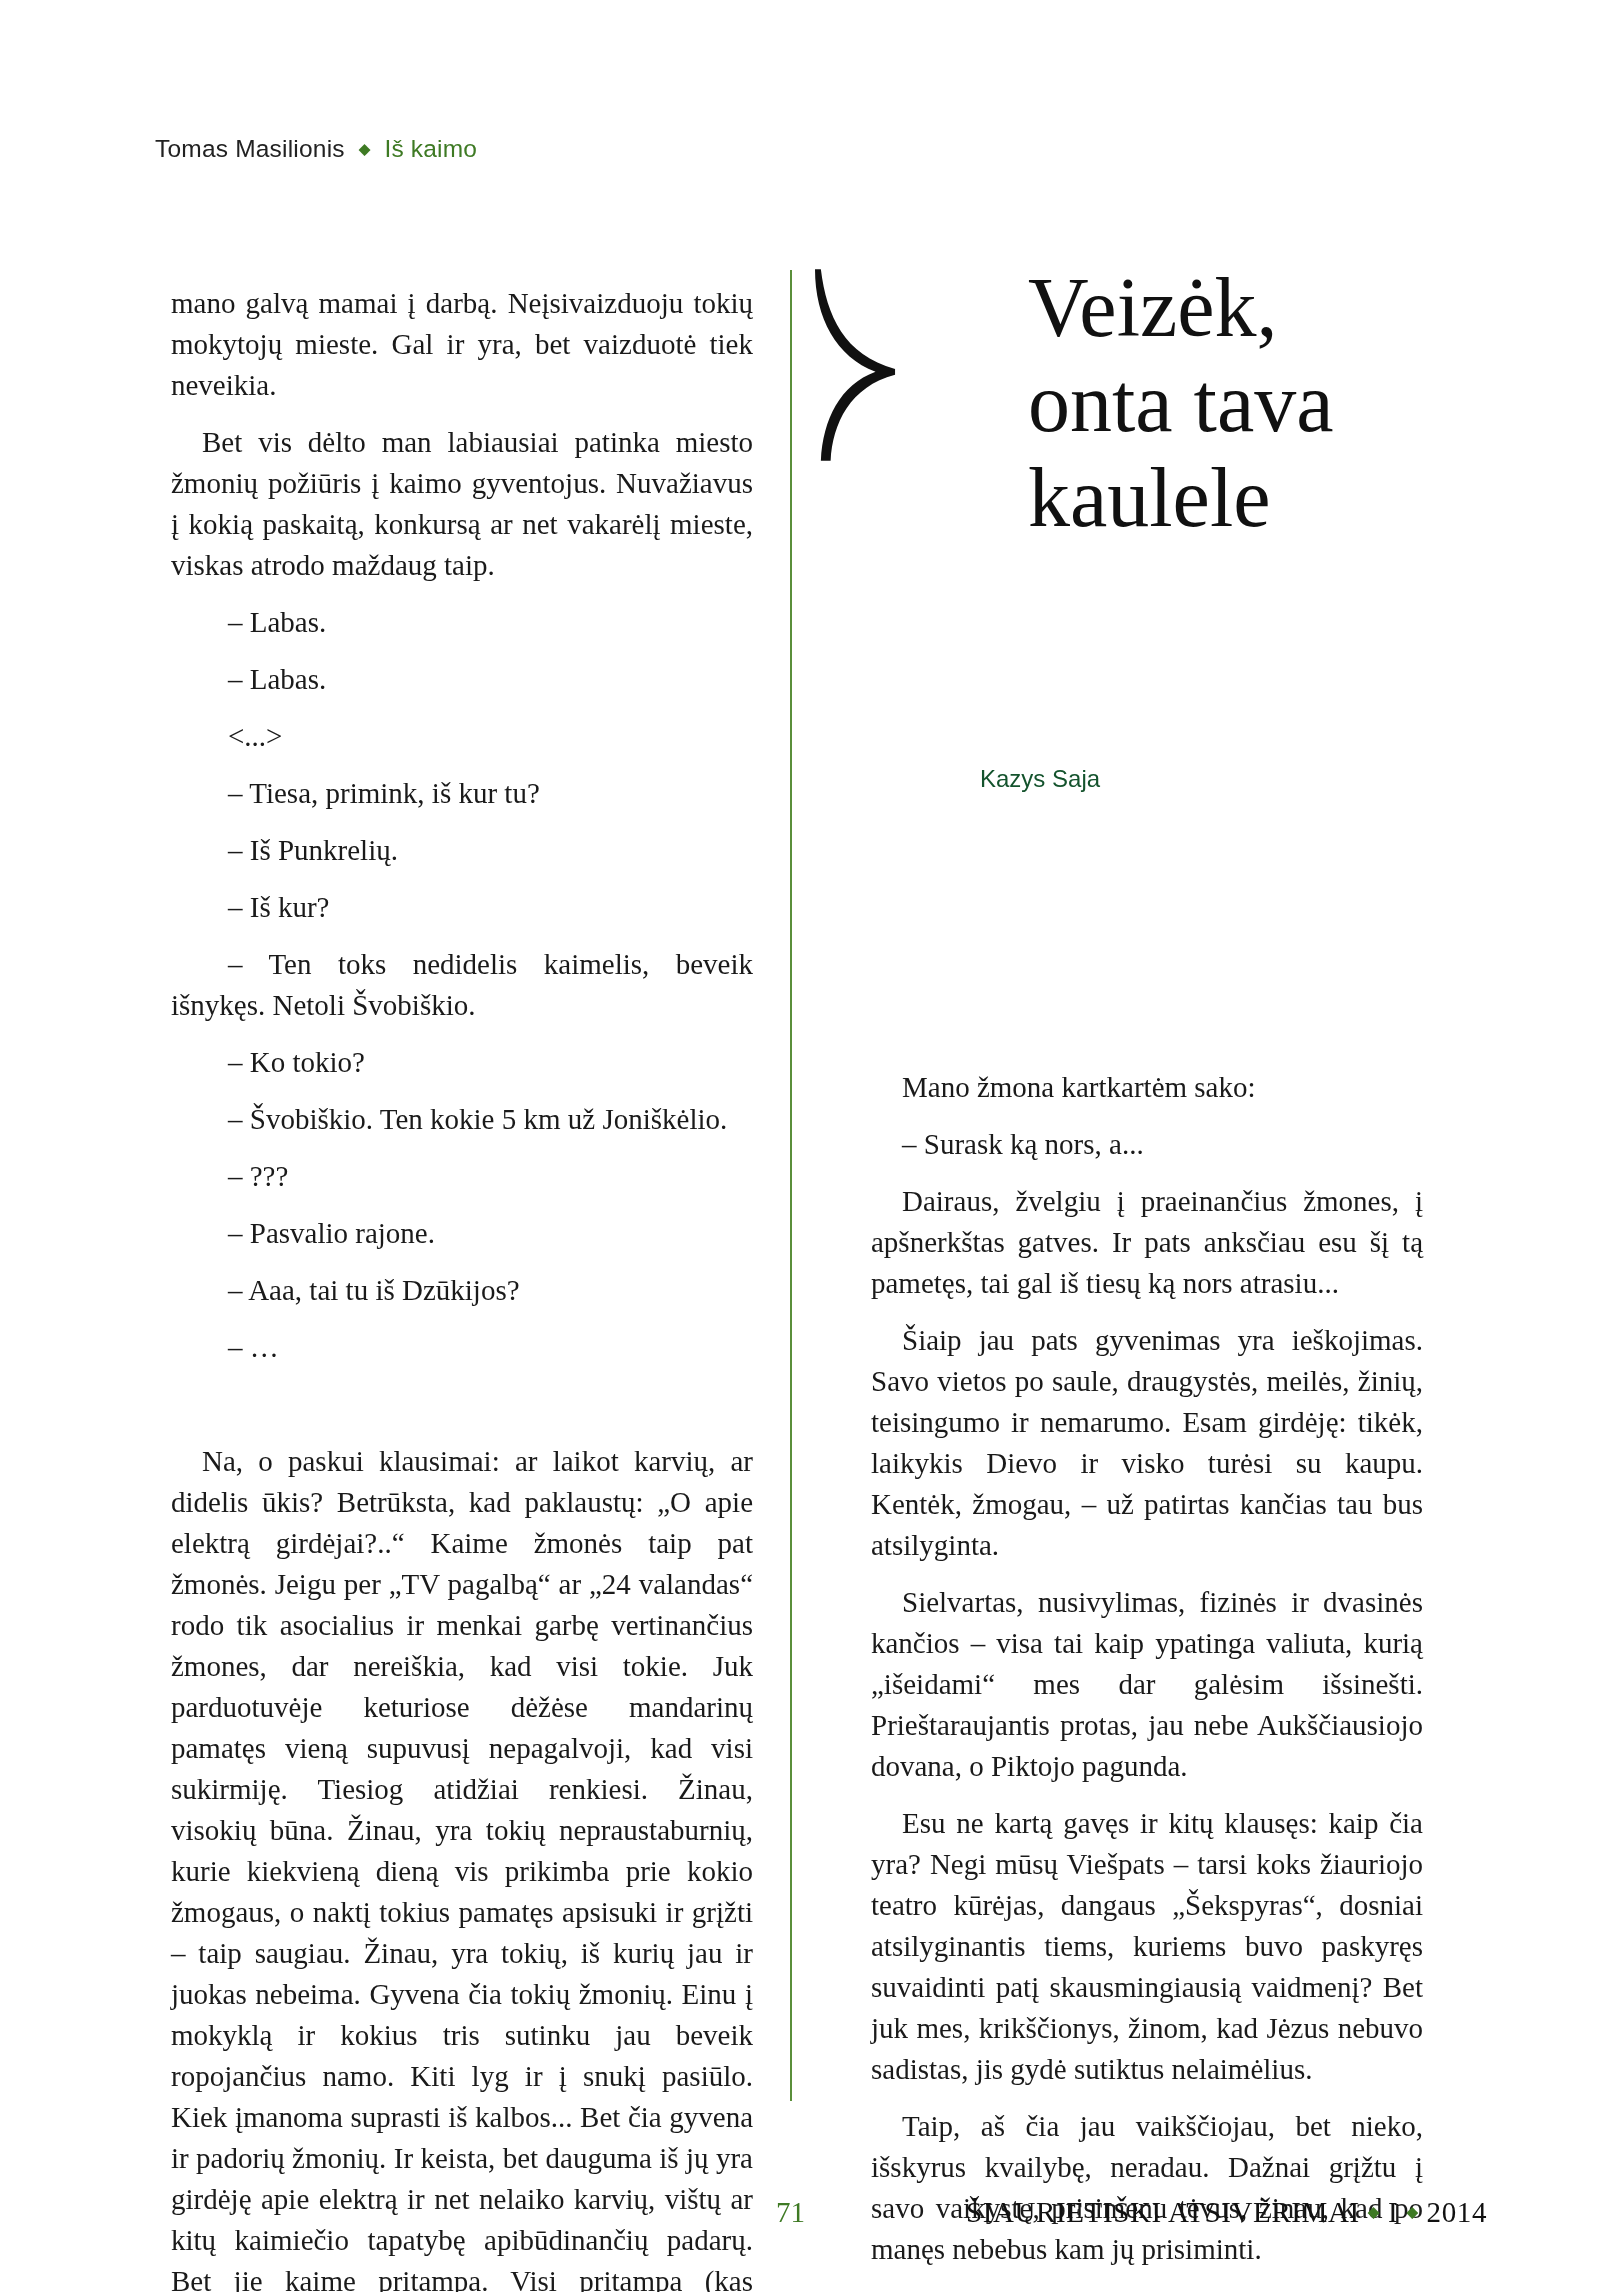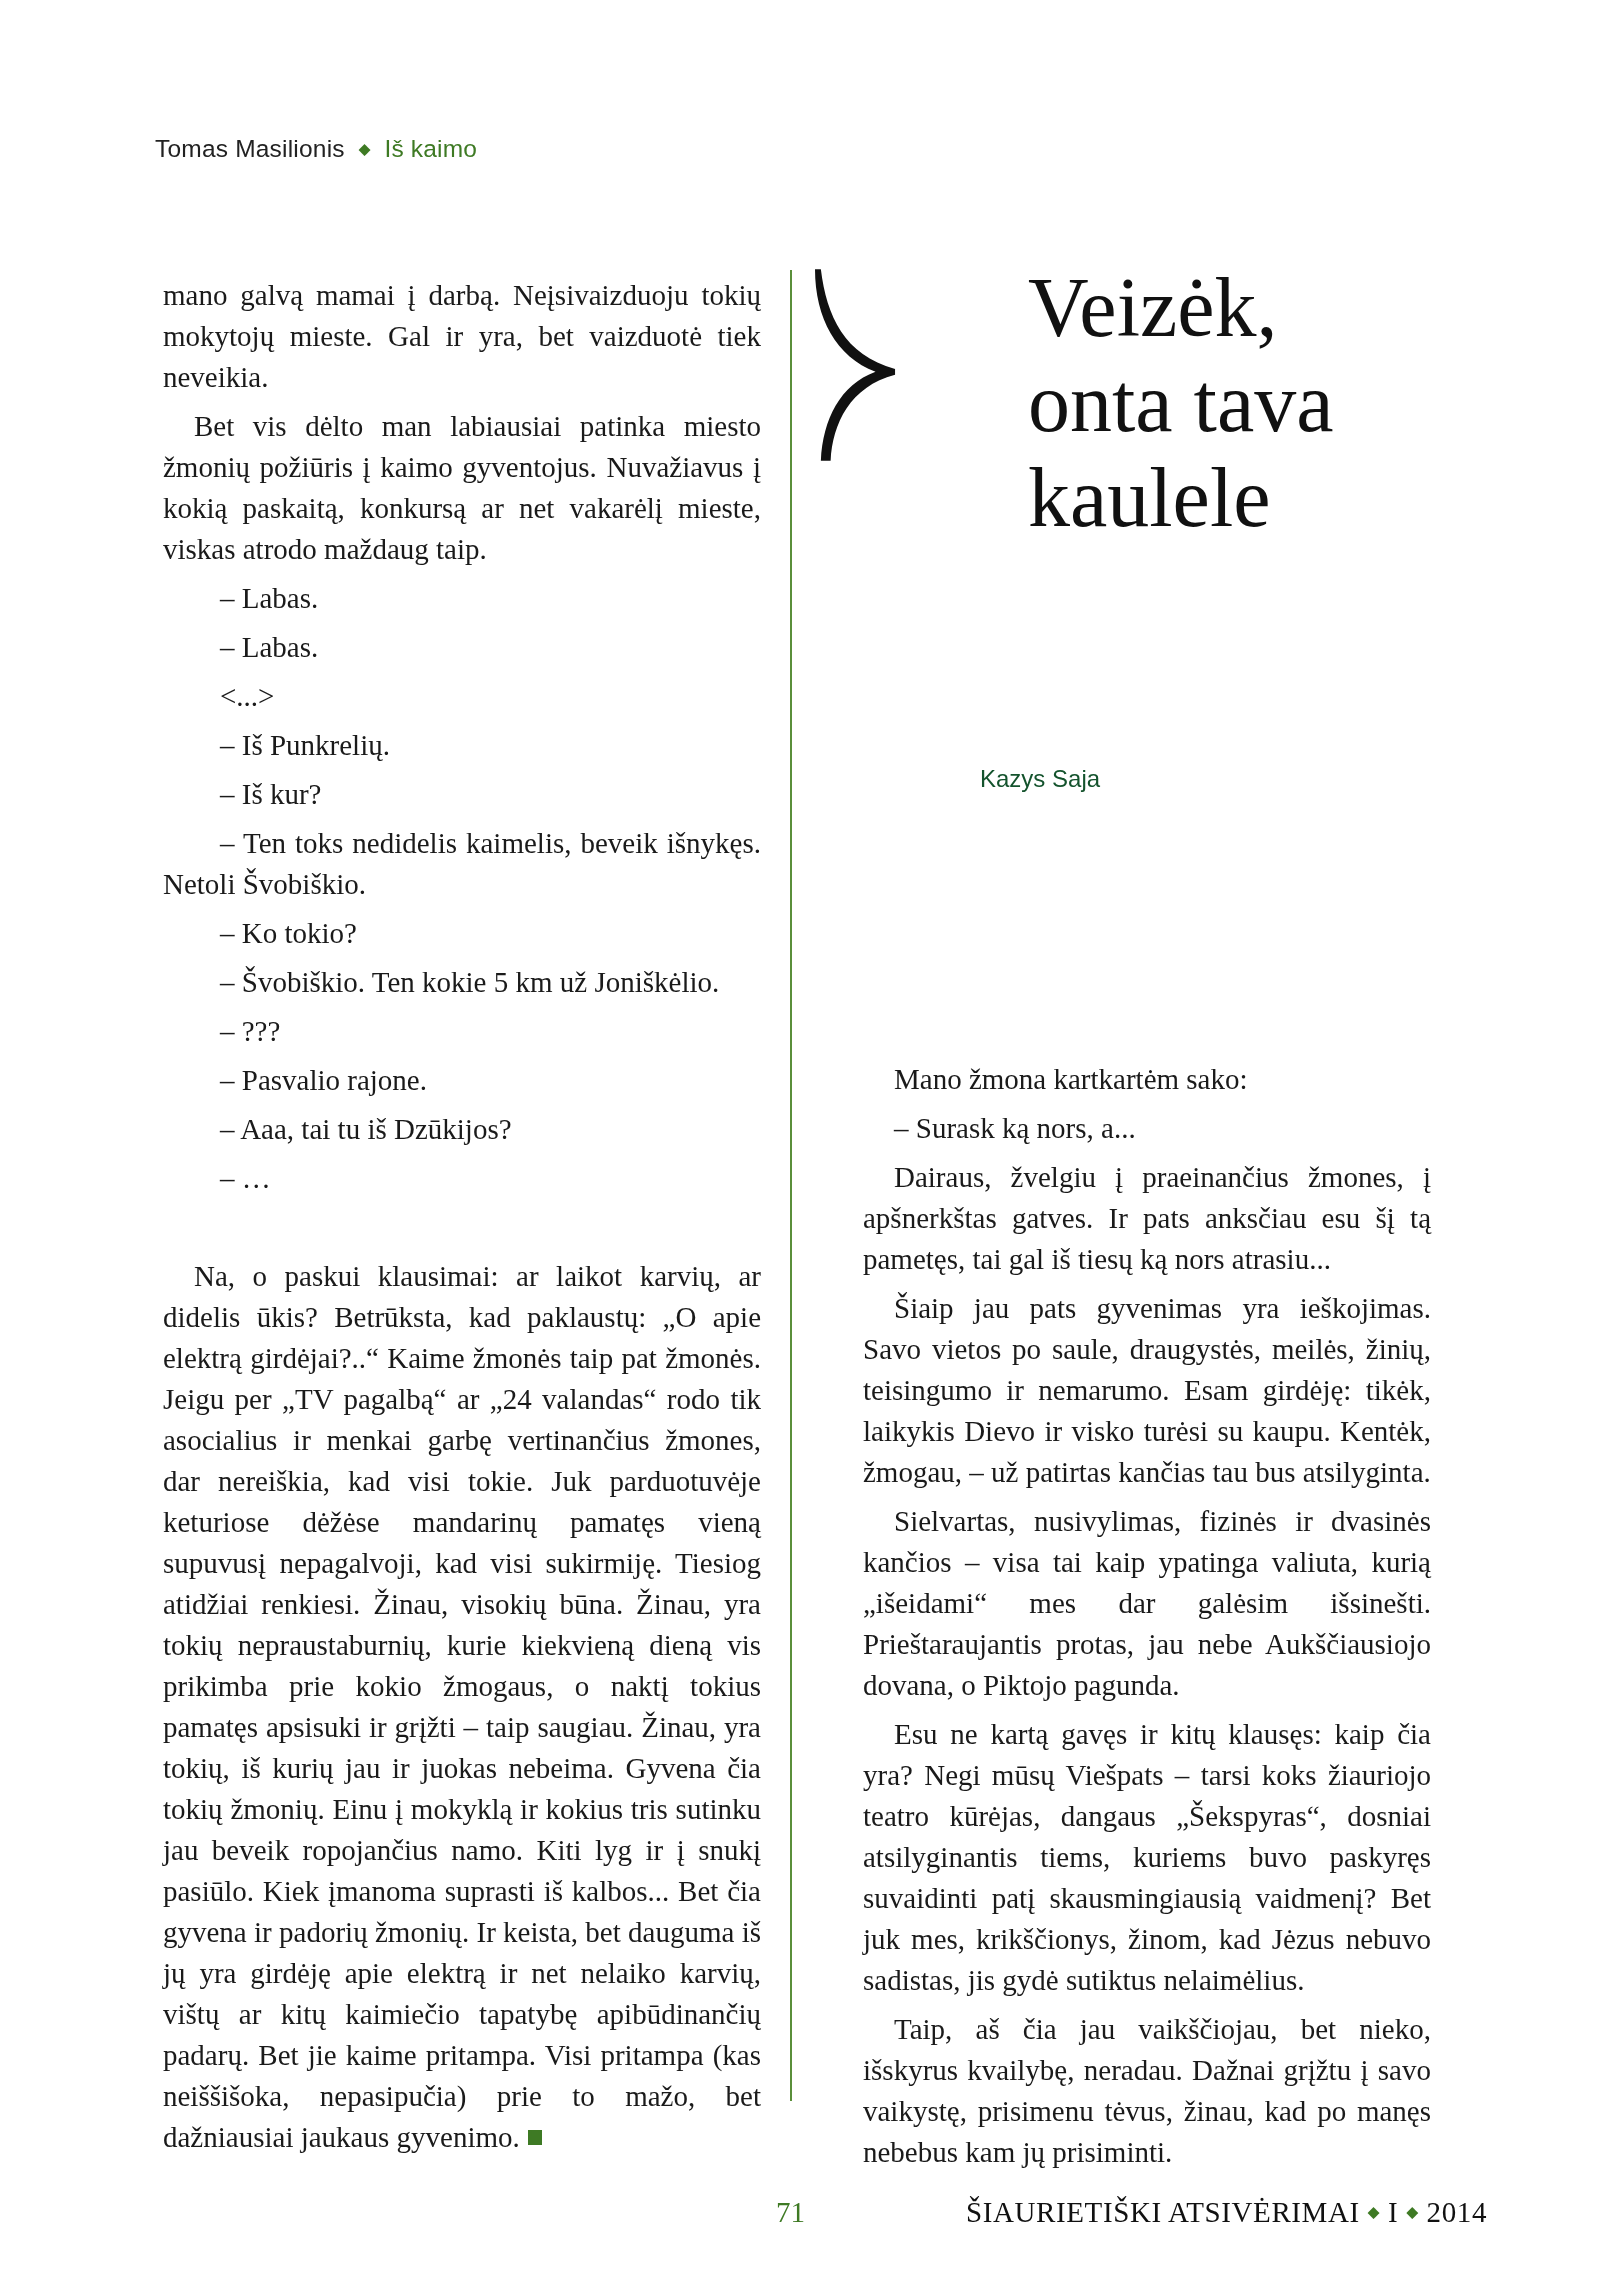--- a/index.html
+++ b/index.html
@@ -9,21 +9,21 @@
 
     .running-head { position: absolute; left: 155px; top: 135px; font-size: 24.5px; letter-spacing: 0.2px; }
     .running-head .author { color: #222; }
     .running-head .diamond { color: #3e7a24; font-size: 15.7px; margin: 0 13.7px; position: relative; top: -2.9px; }
     .running-head .section { color: #3e7a24; }
 
     .col { position: absolute; font-size: 29px; line-height: 41px; text-align: justify; }
     .col-left { left: 155px; top: 267px; width: 614px; }
     .col-right { left: 855px; top: 1051px; width: 584px; }
 
-    .col p { margin: 8px; }
+    .col p { margin: 16px; }
     .col p.indent { text-indent: 31px; }
     .col p.dialog { text-indent: 57px; text-align: left; }
     .col p.dialog-wrap { text-indent: 57px; }
     .col .gap { height: 41px; }
     .end-mark { display: inline-block; width: 14.7px; height: 14.7px; background: #3e7a24; margin-left: 7.8px; vertical-align: 2px; }
 
     .divider { position: absolute; left: 790px; top: 270px; width: 2px; height: 1831px; background: #5a8f3a; }
 
     .brace { position: absolute; left: 815px; top: 267px; width: 82px; height: 196px; }
 
@@ -43,20 +43,21 @@
 <div class="running-head sans">
   <span class="author">Tomas Masilionis</span><span class="diamond">◆</span><span class="section">Iš kaimo</span>
 </div>
 
 <div class="col col-left serif">
   <p>mano galvą mamai į darbą. Neįsivaizduoju tokių mokytojų mieste. Gal ir yra, bet vaizduotė tiek neveikia.</p>
   <p class="indent">Bet vis dėlto man labiausiai patinka miesto žmonių požiūris į kaimo gyventojus. Nuvažiavus į kokią paskaitą, konkursą ar net vakarėlį mieste, viskas atrodo maždaug taip.</p>
   <p class="dialog">– Labas.</p>
   <p class="dialog">– Labas.</p>
   <p class="dialog">&lt;...&gt;</p>
+  <p class="dialog">– Tiesa, primink, iš kur tu?</p>
   <p class="dialog">– Iš Punkrelių.</p>
   <p class="dialog">– Iš kur?</p>
   <p class="dialog-wrap">– Ten toks nedidelis kaimelis, beveik išnykęs. Netoli Švobiškio.</p>
   <p class="dialog">– Ko tokio?</p>
   <p class="dialog">– Švobiškio. Ten kokie 5 km už Joniškėlio.</p>
   <p class="dialog">– ???</p>
   <p class="dialog">– Pasvalio rajone.</p>
   <p class="dialog">– Aaa, tai tu iš Dzūkijos?</p>
   <p class="dialog">– …</p>
   <div class="gap"></div>

